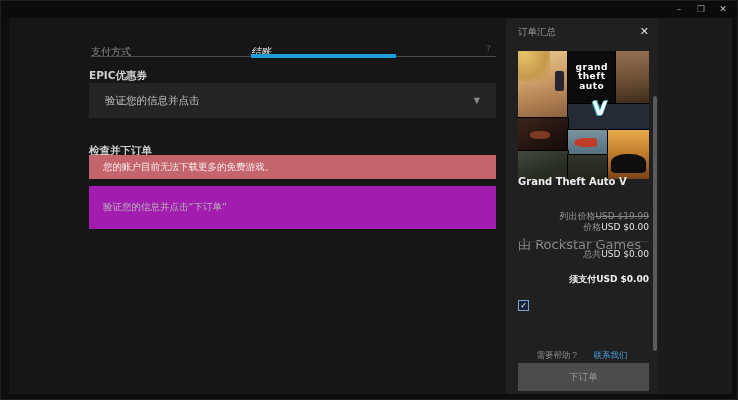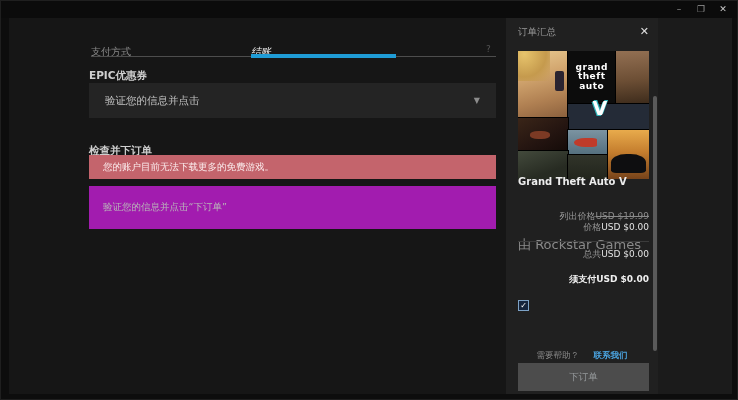--- a/index.html
+++ b/index.html
@@ -73,21 +73,21 @@
   .prow-due{margin-top:14px;font-weight:bold;}
   .prow-due .lbl,.prow-due .val{color:#f0f0f0;font-weight:bold;}
   .prow .lbl{}
 
   .consent{position:absolute;left:12px;top:281px;width:133px;display:flex;}
   .checkbox{flex:0 0 auto;width:11px;height:11px;margin-top:1px;background:#16253c;border:1px solid #7da2c6;box-sizing:border-box;display:flex;align-items:center;justify-content:center;color:#fff;font-size:8px;line-height:1;cursor:pointer;}
   .consent-text{margin-left:6px;font-size:7.5px;line-height:10px;color:#b3b3b3;}
   .seg-bold{font-weight:bold;color:#e8e8e8;}
   .seg-link{color:#4aa3df;cursor:pointer;}
   .help-line{position:absolute;left:0;right:0;top:332px;text-align:center;font-size:8.5px;color:#8a8a8a;}
-  .help-link{color:#4aa3df;font-weight:bold;cursor:pointer;padding-left:12px;}
+  .help-link{color:#4aa3df;font-weight:normal;cursor:pointer;padding-left:12px;}
   .order-btn{position:absolute;left:12px;top:345px;width:131px;height:28px;background:#4c4c4c;display:flex;align-items:center;justify-content:center;font-size:9.5px;color:#969a9c;cursor:pointer;}
   .scrollbar{position:absolute;right:1px;top:78px;width:4px;height:255px;background:#5a5a5a;border-radius:2px;cursor:pointer;}
 </style>
 </head>
 <body>
 
 <div class="window">
 
   <div class="titlebar">
     <div class="win-controls">

